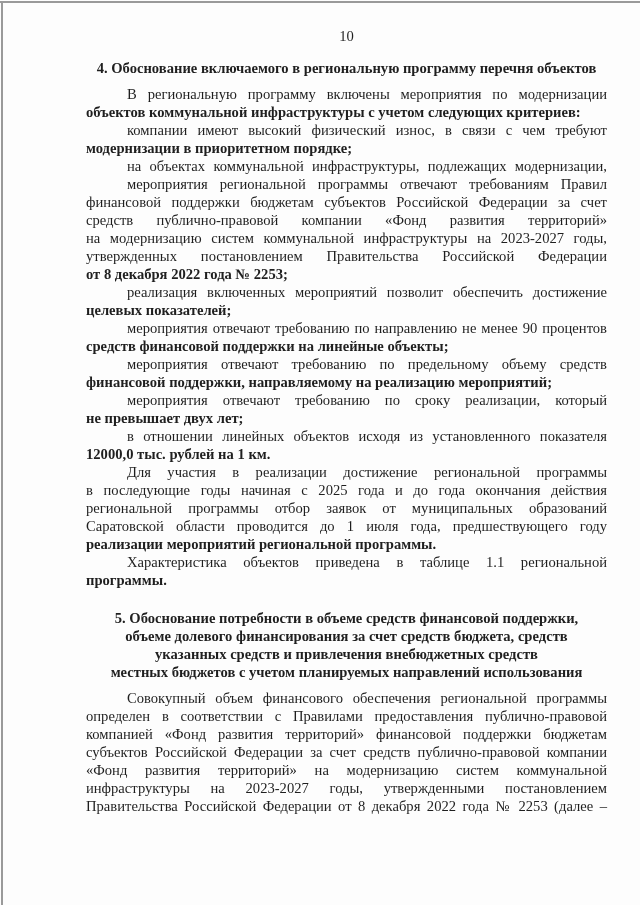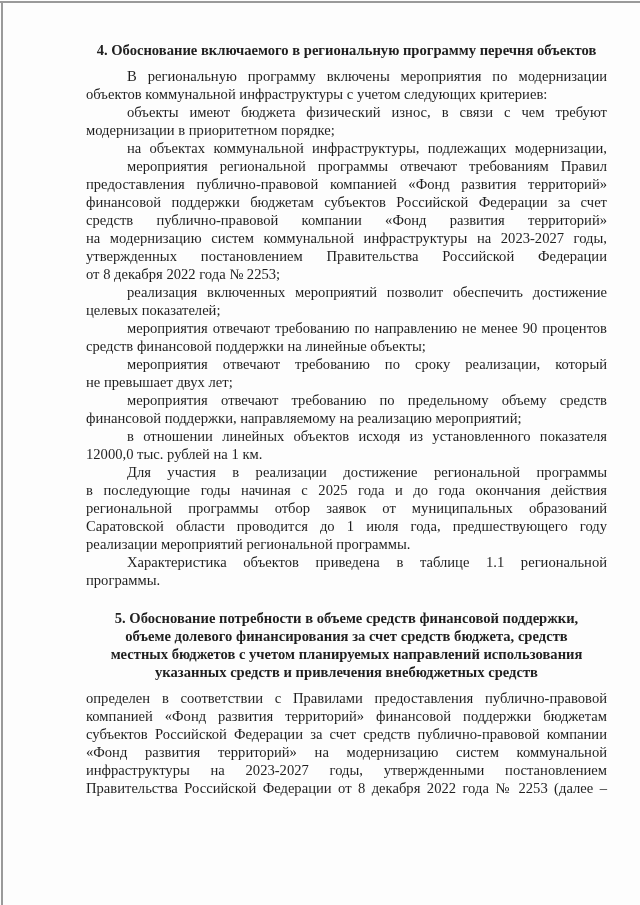--- a/index.html
+++ b/index.html
@@ -48,71 +48,71 @@
   .hline { text-align: center; }
   #section-4 { margin-top: 14px; }
   #section-4 .section-body { margin-top: 4px; }
   #section-5 { margin-top: 20px; font-family: Liberation Serif, serif; }
   .para { margin: 0; }
   
   .line {
     text-align: justify;
     text-align-last: justify;
   }
-  .line.final { text-align-last: auto; }
+  .line.final { text-align-last: auto; font-weight: bold; }
   .line.indent { padding-left: 41px; }
 </style>
 </head>
 <body style="background: rgb(253, 253, 253);">
 
 <div class="edge-top"></div>
 <div class="edge-left"></div>
 
 <div class="content">
+  <div class="page-number">10</div>
 
   <section id="section-4">
     <h2 class="section-heading">
         <div class="hline">4. Обоснование включаемого в региональную программу перечня объектов</div>
       </h2>
     <div class="section-body">
         <div class="para">
           <div class="line indent">В региональную программу включены мероприятия по модернизации</div>
           <div class="line final">объектов коммунальной инфраструктуры с учетом следующих критериев:</div>
         </div>
         <div class="para">
-          <div class="line indent">объекты имеют бюджета физический износ, в связи с чем требуют</div>
+          <div class="line indent">компании имеют высокий физический износ, в связи с чем требуют</div>
           <div class="line final">модернизации в приоритетном порядке;</div>
         </div>
         <div class="para">
           <div class="line indent">на объектах коммунальной инфраструктуры, подлежащих модернизации,</div>
         </div>
         <div class="para">
           <div class="line indent">мероприятия региональной программы отвечают требованиям Правил</div>
-          <div class="line">предоставления публично-правовой компанией «Фонд развития территорий»</div>
           <div class="line">финансовой поддержки бюджетам субъектов Российской Федерации за счет</div>
           <div class="line">средств публично-правовой компании «Фонд развития территорий»</div>
           <div class="line">на модернизацию систем коммунальной инфраструктуры на 2023-2027 годы,</div>
           <div class="line">утвержденных постановлением Правительства Российской Федерации</div>
           <div class="line final">от 8 декабря 2022 года № 2253;</div>
         </div>
         <div class="para">
           <div class="line indent">реализация включенных мероприятий позволит обеспечить достижение</div>
           <div class="line final">целевых показателей;</div>
         </div>
         <div class="para">
           <div class="line indent">мероприятия отвечают требованию по направлению не менее 90 процентов</div>
           <div class="line final">средств финансовой поддержки на линейные объекты;</div>
         </div>
         <div class="para">
+          <div class="line indent">мероприятия отвечают требованию по предельному объему средств</div>
+          <div class="line final">финансовой поддержки, направляемому на реализацию мероприятий;</div>
+        </div>
+        <div class="para">
           <div class="line indent">мероприятия отвечают требованию по сроку реализации, который</div>
           <div class="line final">не превышает двух лет;</div>
-        </div>
-        <div class="para">
-          <div class="line indent">мероприятия отвечают требованию по предельному объему средств</div>
-          <div class="line final">финансовой поддержки, направляемому на реализацию мероприятий;</div>
         </div>
         <div class="para">
           <div class="line indent">в отношении линейных объектов исходя из установленного показателя</div>
           <div class="line final">12000,0 тыс. рублей на 1 км.</div>
         </div>
         <div class="para">
           <div class="line indent">Для участия в реализации достижение региональной программы</div>
           <div class="line">в последующие годы начиная с 2025 года и до года окончания действия</div>
           <div class="line">региональной программы отбор заявок от муниципальных образований</div>
           <div class="line">Саратовской области проводится до 1 июля года, предшествующего году</div>
@@ -122,25 +122,26 @@
           <div class="line indent">Характеристика объектов приведена в таблице 1.1 региональной</div>
           <div class="line final">программы.</div>
         </div>
       </div>
   </section>
 
   <section id="section-5">
     <h2 class="section-heading">
         <div class="hline">5. Обоснование потребности в объеме средств финансовой поддержки,</div>
         <div class="hline">объеме долевого финансирования за счет средств бюджета, средств</div>
+        <div class="hline">указанных средств и привлечения внебюджетных средств</div>
         <div class="hline">местных бюджетов с учетом планируемых направлений использования</div>
-        <div class="hline">указанных средств и привлечения внебюджетных средств</div>
       </h2>
     <div class="section-body">
         <div class="para">
+          <div class="line indent">Совокупный объем финансового обеспечения региональной программы</div>
           <div class="line">определен в соответствии с Правилами предоставления публично-правовой</div>
           <div class="line">компанией «Фонд развития территорий» финансовой поддержки бюджетам</div>
           <div class="line">субъектов Российской Федерации за счет средств публично-правовой компании</div>
           <div class="line">«Фонд развития территорий» на модернизацию систем коммунальной</div>
           <div class="line">инфраструктуры на 2023-2027 годы, утвержденными постановлением</div>
           <div class="line">Правительства Российской Федерации от 8 декабря 2022 года № 2253 (далее –</div>
         </div>
       </div>
   </section>
 </div>

